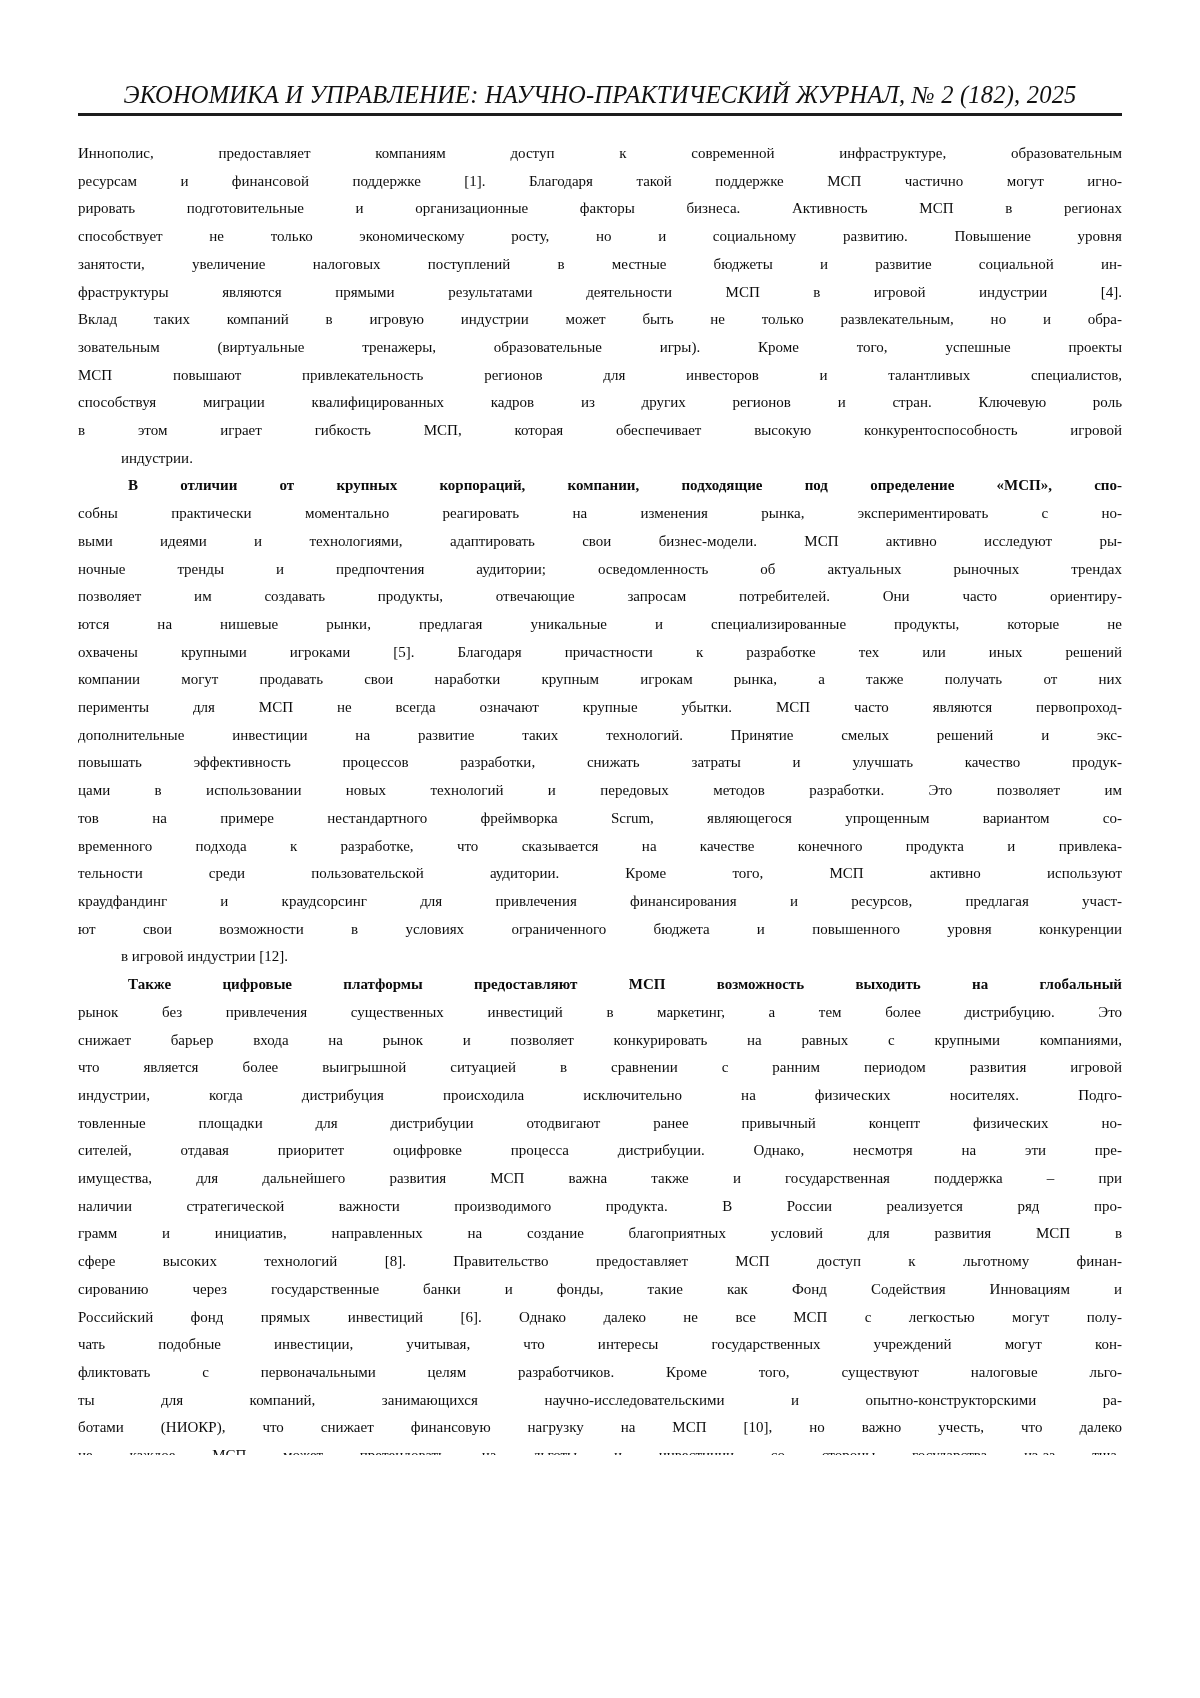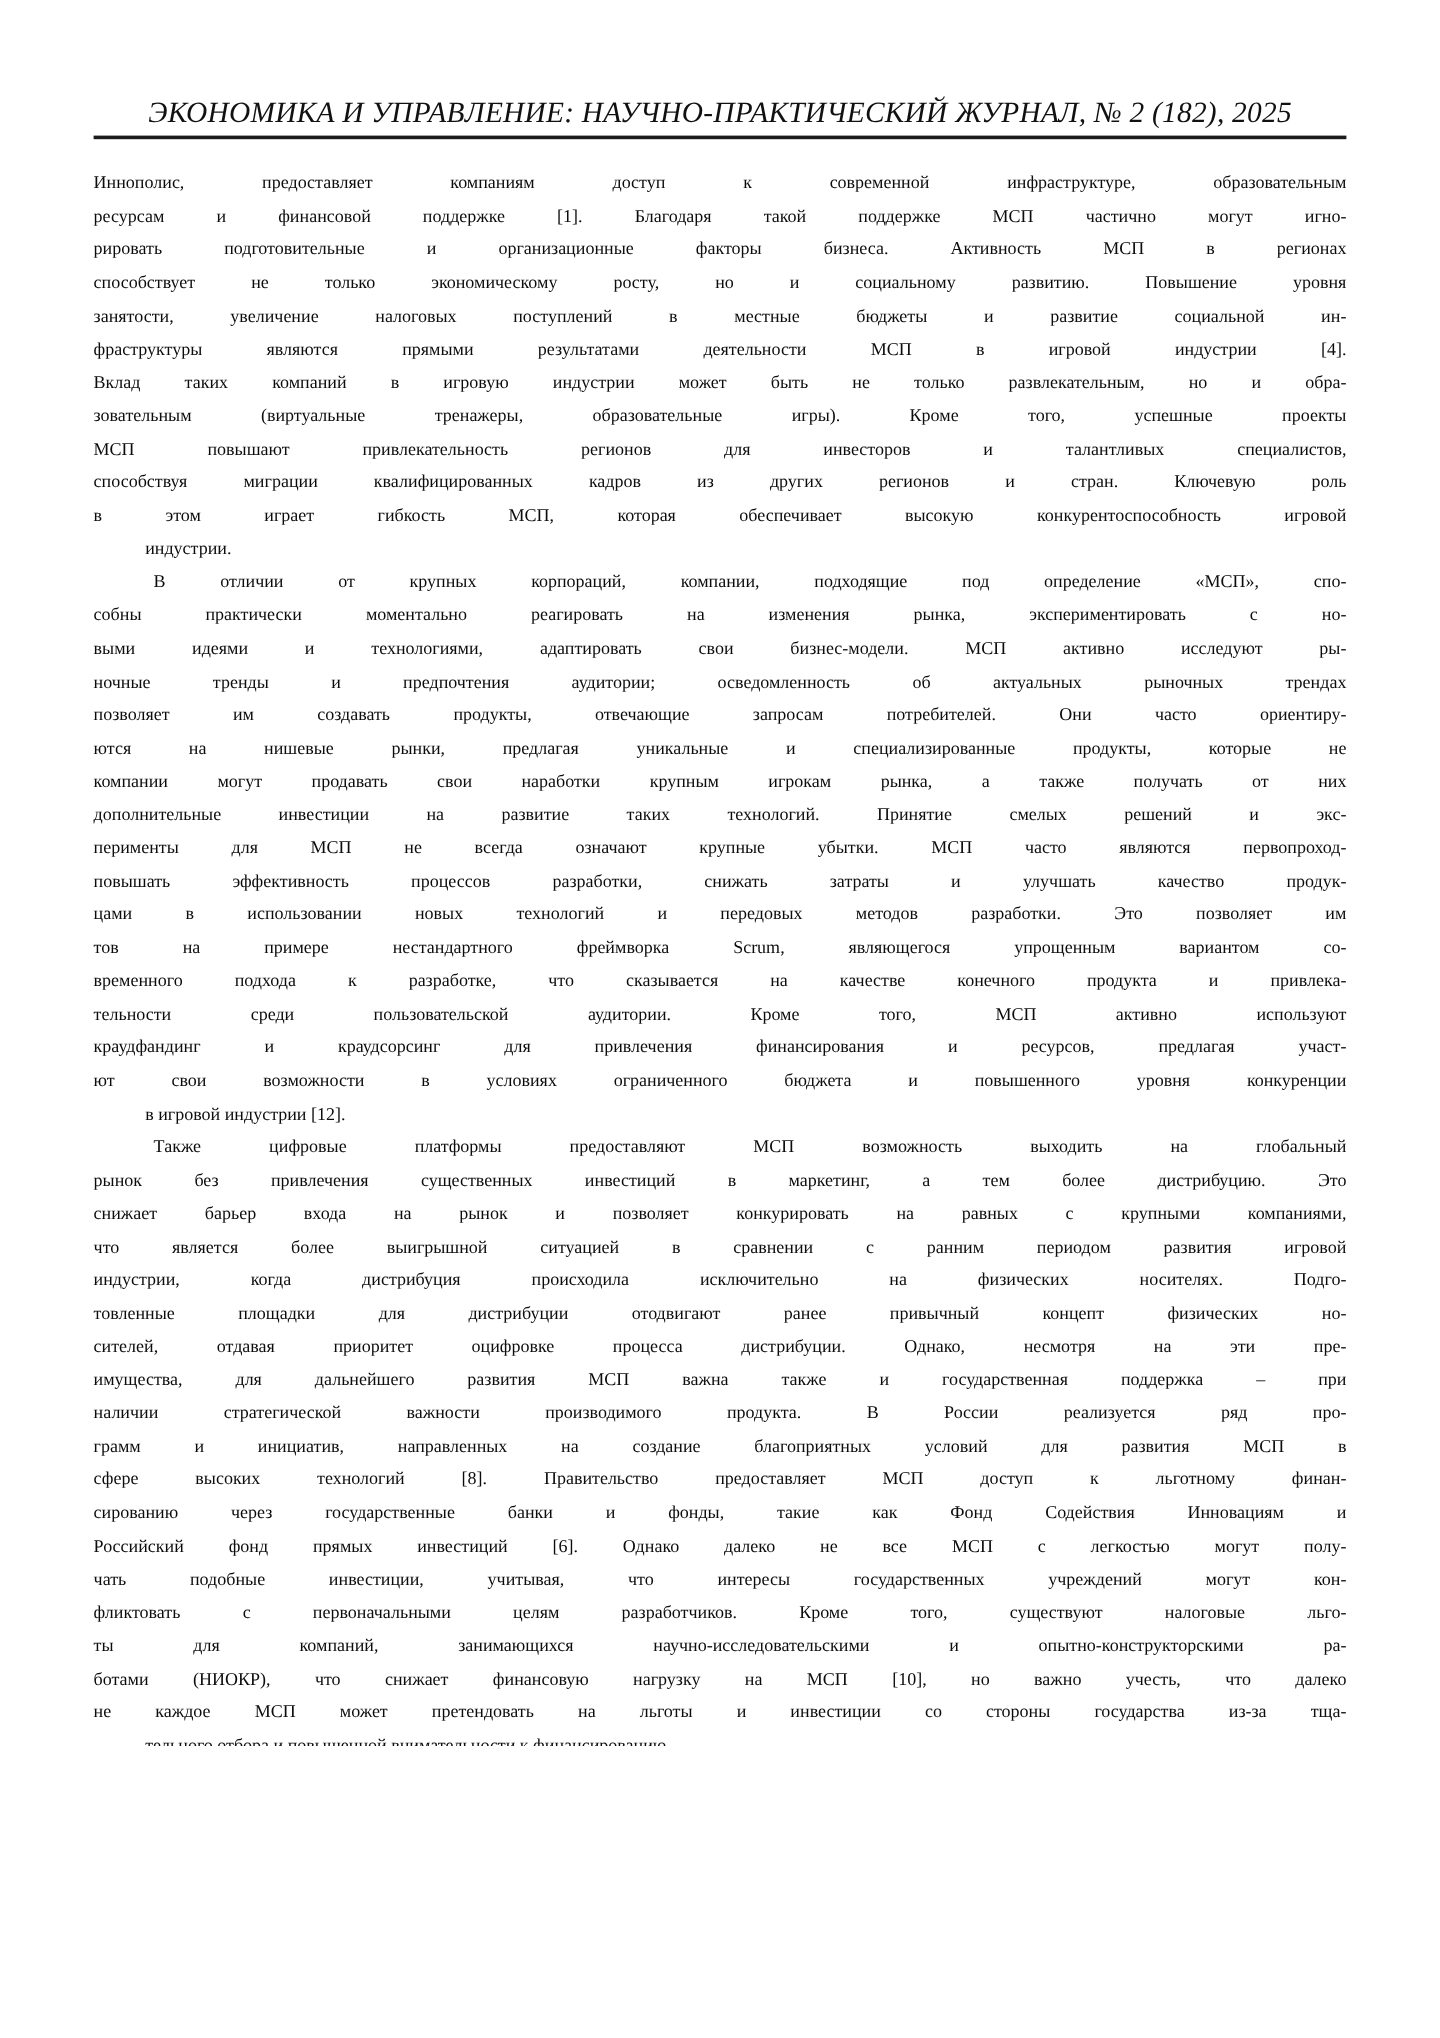--- a/index.html
+++ b/index.html
@@ -48,20 +48,21 @@
     text-align: justify;
     text-align-last: justify;
     white-space: normal;
   }
   .tline.lastline {
     text-align-last: left;
     margin-left: 43px;
   }
   .tline.indent {
     padding-left: 50px;
+    font-weight: bold;
   }
   .page-number {
     position: absolute;
     top: 1582px;
     left: 0;
     width: 1200px;
     text-align: center;
     font-size: 30px;
     color: #0369a1;
   }
@@ -84,23 +85,24 @@
       <div class="tline">МСП повышают привлекательность регионов для инвесторов и талантливых специалистов,</div>
       <div class="tline">способствуя миграции квалифицированных кадров из других регионов и стран. Ключевую роль</div>
       <div class="tline">в этом играет гибкость МСП, которая обеспечивает высокую конкурентоспособность игровой</div>
       <div class="tline lastline">индустрии.</div>
       <div class="tline indent">В отличии от крупных корпораций, компании, подходящие под определение «МСП», спо-</div>
       <div class="tline">собны практически моментально реагировать на изменения рынка, экспериментировать с но-</div>
       <div class="tline">выми идеями и технологиями, адаптировать свои бизнес-модели. МСП активно исследуют ры-</div>
       <div class="tline">ночные тренды и предпочтения аудитории; осведомленность об актуальных рыночных трендах</div>
       <div class="tline">позволяет им создавать продукты, отвечающие запросам потребителей. Они часто ориентиру-</div>
       <div class="tline">ются на нишевые рынки, предлагая уникальные и специализированные продукты, которые не</div>
+      <div class="tline">охвачены крупными игроками [5]. Благодаря причастности к разработке тех или иных решений</div>
       <div class="tline">компании могут продавать свои наработки крупным игрокам рынка, а также получать от них</div>
+      <div class="tline">перименты для МСП не всегда означают крупные убытки. МСП часто являются первопроход-</div>
       <div class="tline">дополнительные инвестиции на развитие таких технологий. Принятие смелых решений и экс-</div>
-      <div class="tline">перименты для МСП не всегда означают крупные убытки. МСП часто являются первопроход-</div>
       <div class="tline">повышать эффективность процессов разработки, снижать затраты и улучшать качество продук-</div>
       <div class="tline">цами в использовании новых технологий и передовых методов разработки. Это позволяет им</div>
       <div class="tline">тов на примере нестандартного фреймворка Scrum, являющегося упрощенным вариантом со-</div>
       <div class="tline">временного подхода к разработке, что сказывается на качестве конечного продукта и привлека-</div>
       <div class="tline">тельности среди пользовательской аудитории. Кроме того, МСП активно используют</div>
       <div class="tline">краудфандинг и краудсорсинг для привлечения финансирования и ресурсов, предлагая участ-</div>
       <div class="tline">ют свои возможности в условиях ограниченного бюджета и повышенного уровня конкуренции</div>
       <div class="tline lastline">в игровой индустрии [12].</div>
       <div class="tline indent">Также цифровые платформы предоставляют МСП возможность выходить на глобальный</div>
       <div class="tline">рынок без привлечения существенных инвестиций в маркетинг, а тем более дистрибуцию. Это</div>

